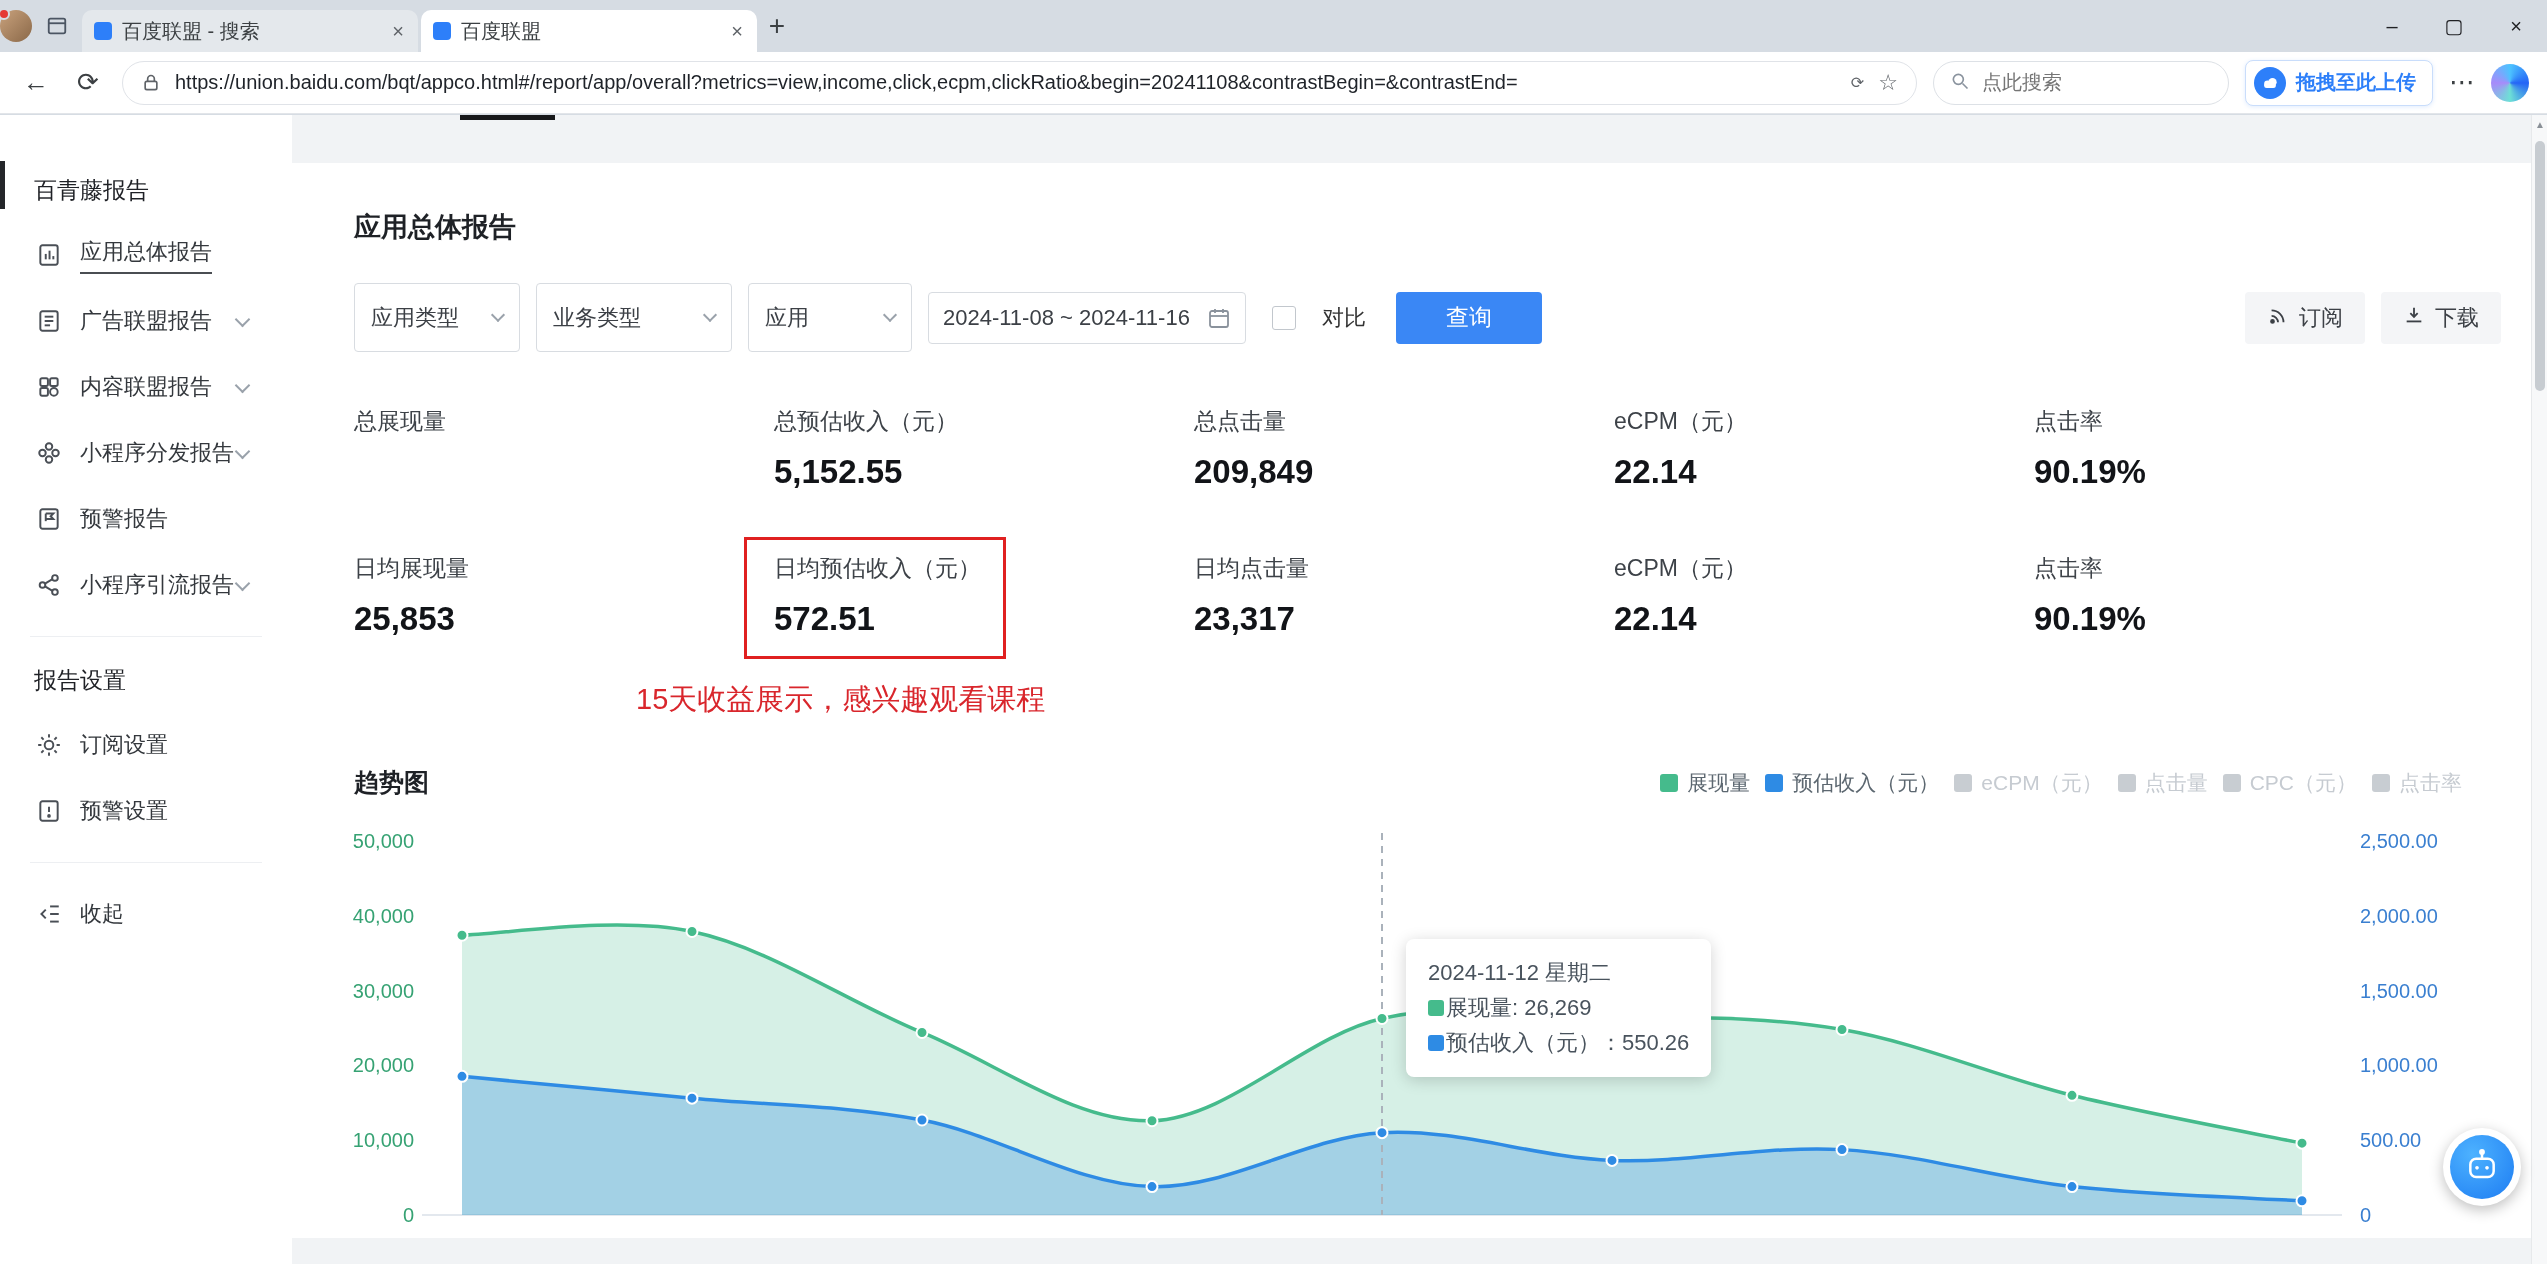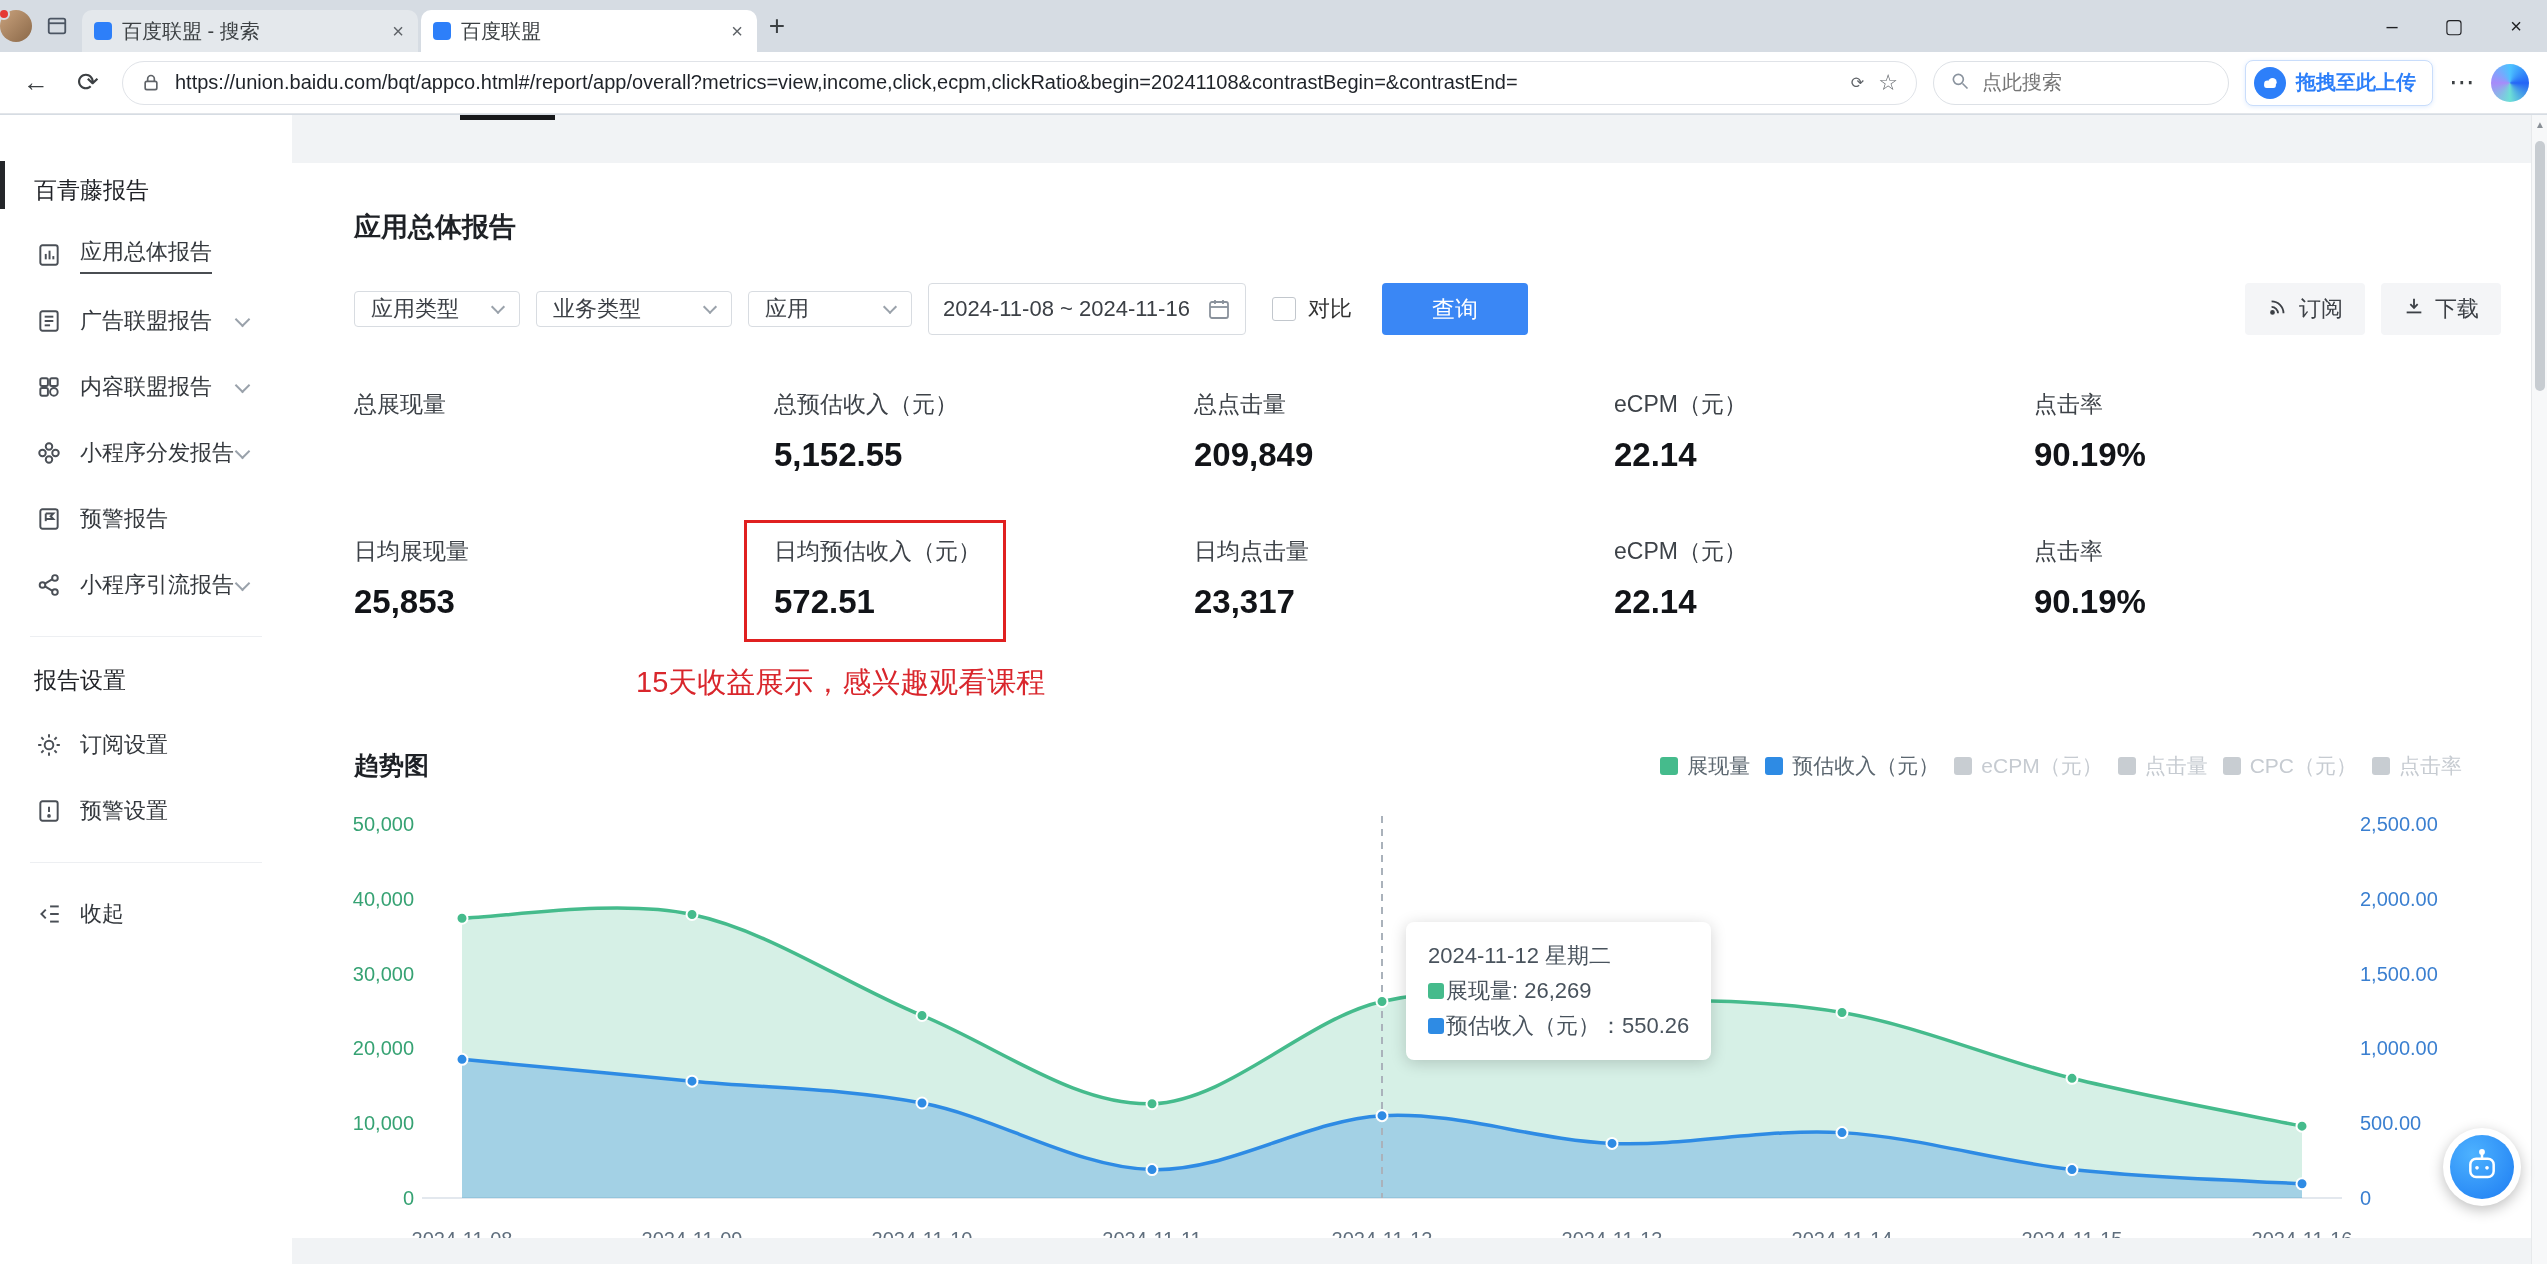--- a/index.html
+++ b/index.html
@@ -46,24 +46,24 @@
   .side-item .lbl.active { border-bottom:2px solid #4a4d52; padding-bottom:5px; }
   .side-icon { width:26px; height:26px; display:flex; flex:none; }
   .chev { width:11px; height:11px; border-right:2px solid #9aa2ab; border-bottom:2px solid #9aa2ab; transform:rotate(45deg); position:absolute; right:44px; top:26px; }
   .side-divider { height:1px; background:#edeff2; margin:18px 30px; }
 
   .content { position:absolute; left:292px; right:16px; top:0; bottom:0; }
   .card { position:absolute; left:0; right:0; top:48px; bottom:26px; background:#fff; padding:46px 30px 0 62px; overflow:hidden; }
   .page-title { font-size:27px; font-weight:bold; color:#1e2126; }
 
   .filter-row { margin-top:38px; display:flex; align-items:center; gap:16px; }
-  .dropdown { height:36px; border:1px solid #d8dce1; border-radius:4px; display:flex; align-items:center; justify-content:space-between; padding:0 16px; font-size:22px; color:#3c4046; background:#fff; }
+  .dropdown { height:69px; border:1px solid #d8dce1; border-radius:4px; display:flex; align-items:center; justify-content:space-between; padding:0 16px; font-size:22px; color:#3c4046; background:#fff; }
   .dd-chev { width:10px; height:10px; border-right:2px solid #9aa2ab; border-bottom:2px solid #9aa2ab; transform:rotate(45deg); margin-top:-5px; margin-left:14px; }
   .datebox { width:318px; height:52px; border:1px solid #d8dce1; border-radius:4px; display:flex; align-items:center; padding:0 14px; font-size:22px; color:#3c4046; gap:10px; }
-  .compare { display:flex; align-items:center; gap:12px; margin-left:10px; font-size:22px; }
+  .compare { display:flex; align-items:center; gap:26px; margin-left:10px; font-size:22px; }
   .checkbox { width:24px; height:24px; border:1px solid #c2c7cd; border-radius:3px; background:#fff; }
   .query-btn { width:146px; height:52px; background:#3a87f5; color:#fff; border:none; border-radius:4px; font-size:23px; margin-left:14px; font-family:inherit; }
   .flex-sp { flex:1; }
   .light-btn { height:52px; padding:0 22px; background:#f4f5f7; border:none; border-radius:4px; display:flex; align-items:center; gap:10px; font-size:22px; color:#3c4046; font-family:inherit; }
 
   .stats { margin-top:54px; width:2100px; display:grid; grid-template-columns:repeat(5,1fr); row-gap:62px; }
   .stat { position:relative; }
   .stat .s-label { font-size:23px; color:#3d4248; }
   .stat .s-value { font-size:33px; font-weight:bold; color:#121418; margin-top:16px; }
   .red-frame { position:absolute; left:-30px; top:-16px; width:262px; height:122px; border:3px solid #e02020; pointer-events:none; }

